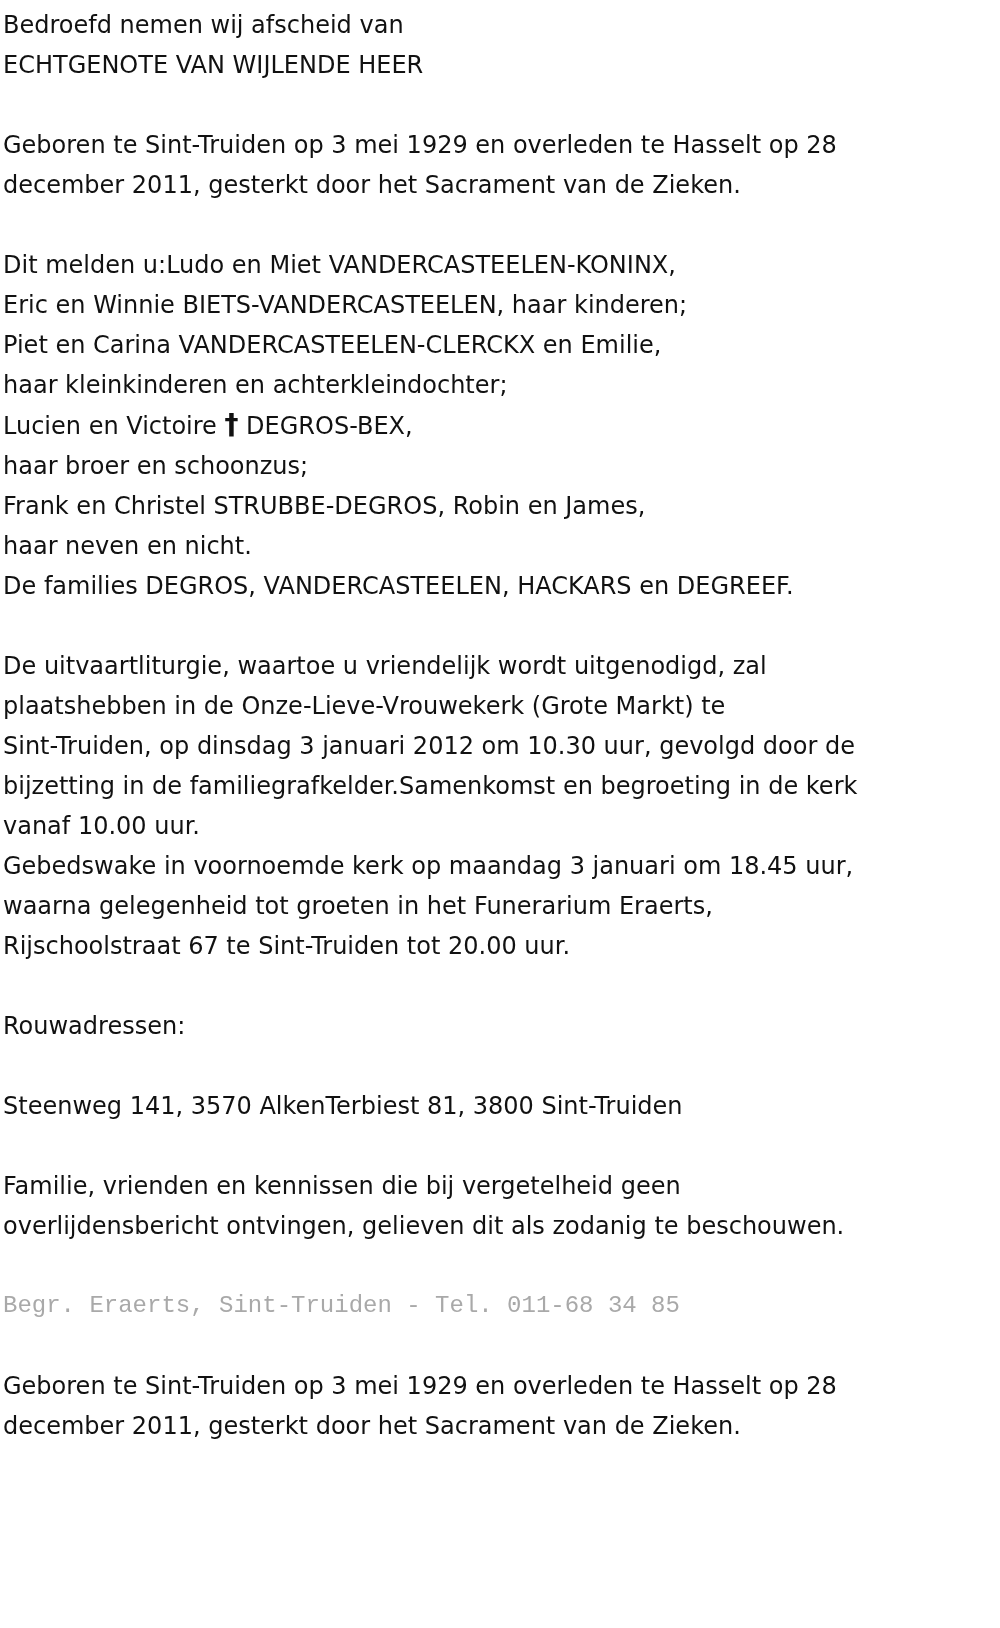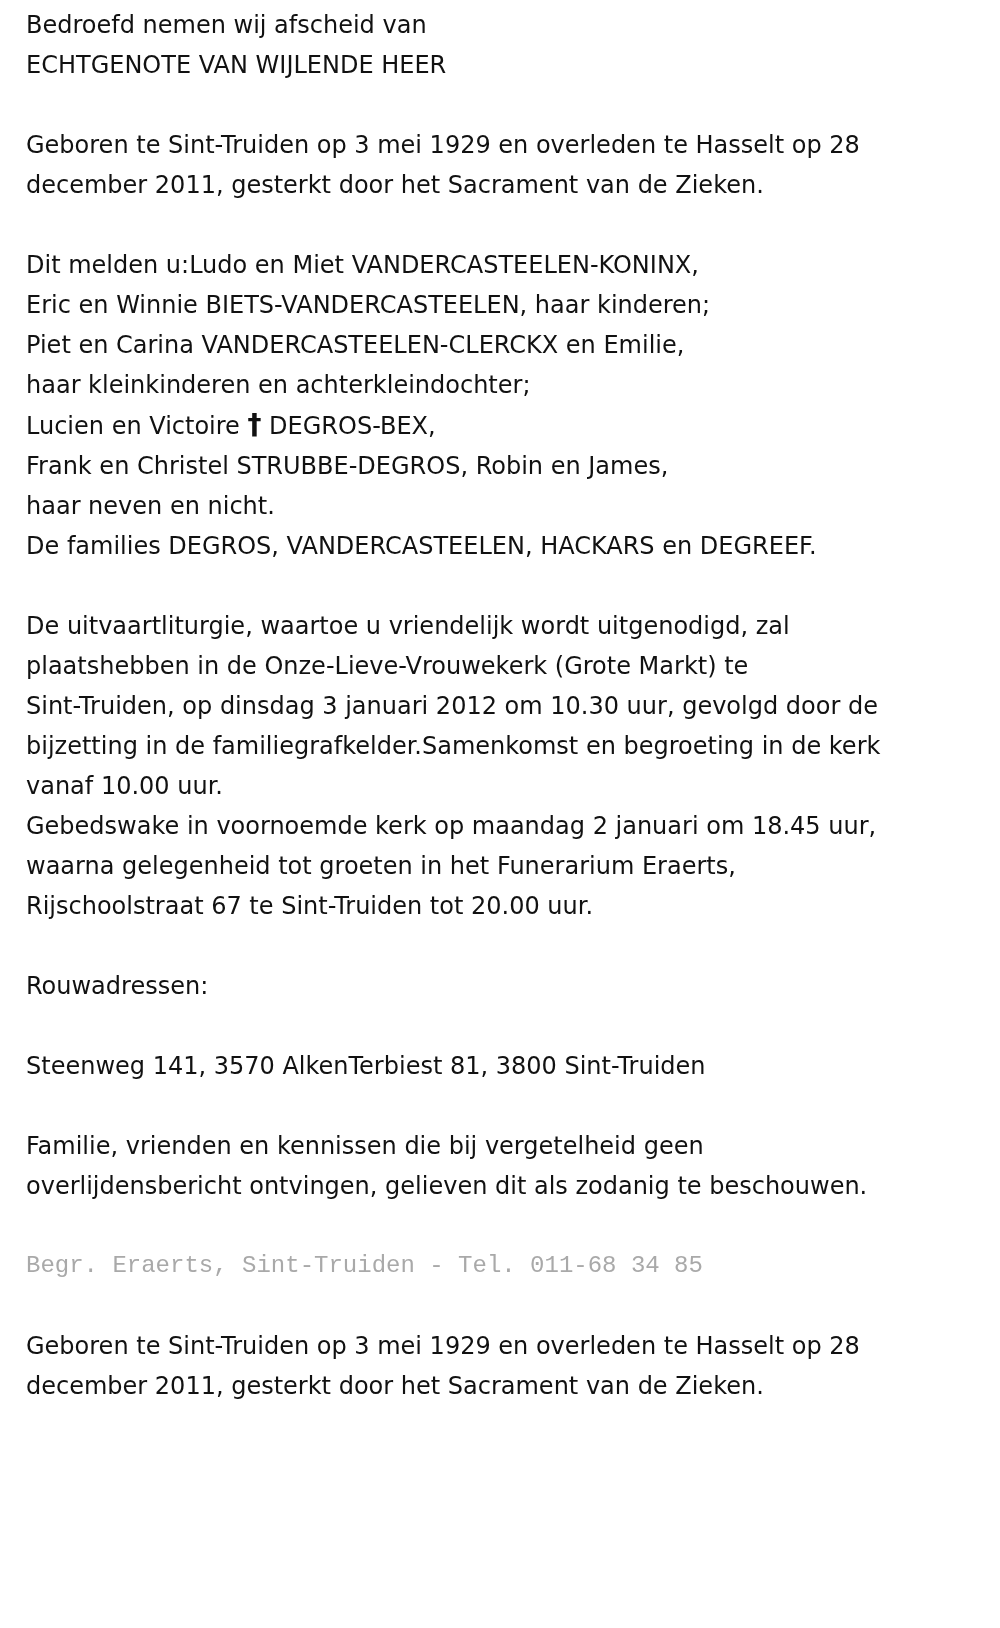--- a/index.html
+++ b/index.html
@@ -5,21 +5,21 @@
     html, body { margin: 0; padding: 0; background: #ffffff; }
     body {
       width: 1000px;
       height: 1628px;
       overflow: hidden;
       font-family: "DejaVu Sans", "Liberation Sans", sans-serif;
       color: #111111;
       font-size: 24px;
       line-height: 40px;
     }
-    .page { padding: 5px 11px 0 26px; }
+    .page { padding: 5px 11px 0 3px; }
     .intro { margin: 0; }
     .name {
       margin: 30px 0 0 0;
       font-size: 34px;
       font-weight: bold;
       line-height: 50px;
       letter-spacing: 0.2px;
     }
     .line { display: block; white-space: nowrap; }
     .block { margin-top: 40px; }
@@ -42,32 +42,33 @@
     <span class="line">Geboren te Sint-Truiden op 3 mei 1929 en overleden te Hasselt op 28</span>
     <span class="line">december 2011, gesterkt door het Sacrament van de Zieken.</span>
   </div>
 
   <div class="block">
     <span class="line">Dit melden u:Ludo en Miet VANDERCASTEELEN-KONINX,</span>
     <span class="line">Eric en Winnie BIETS-VANDERCASTEELEN, haar kinderen;</span>
     <span class="line">Piet en Carina VANDERCASTEELEN-CLERCKX en Emilie,</span>
     <span class="line">haar kleinkinderen en achterkleindochter;</span>
     <span class="line"><span>Lucien en Victoire </span><span class="cross">†</span><span> DEGROS-BEX,</span></span>
+    <span class="line">haar broer en schoonzus;</span>
     <span class="line">Frank en Christel STRUBBE-DEGROS, Robin en James,</span>
     <span class="line">haar neven en nicht.</span>
     <span class="line">De families DEGROS, VANDERCASTEELEN, HACKARS en DEGREEF.</span>
   </div>
 
   <div class="block">
     <span class="line">De uitvaartliturgie, waartoe u vriendelijk wordt uitgenodigd, zal</span>
     <span class="line">plaatshebben in de Onze-Lieve-Vrouwekerk (Grote Markt) te</span>
     <span class="line">Sint-Truiden, op dinsdag 3 januari 2012 om 10.30 uur, gevolgd door de</span>
     <span class="line">bijzetting in de familiegrafkelder.Samenkomst en begroeting in de kerk</span>
     <span class="line">vanaf 10.00 uur.</span>
-    <span class="line">Gebedswake in voornoemde kerk op maandag 2 januari om 18.45 uur,</span>
+    <span class="line">Gebedswake in voornoemde kerk op maandag 3 januari om 18.45 uur,</span>
     <span class="line">waarna gelegenheid tot groeten in het Funerarium Eraerts,</span>
     <span class="line">Rijschoolstraat 67 te Sint-Truiden tot 20.00 uur.</span>
   </div>
 
   <div class="block">Rouwadressen:</div>
   <div class="block">Steenweg 141, 3570 AlkenTerbiest 81, 3800 Sint-Truiden</div>
 
   <div class="block">
     <span class="line">Familie, vrienden en kennissen die bij vergetelheid geen</span>
     <span class="line">overlijdensbericht ontvingen, gelieven dit als zodanig te beschouwen.</span>

